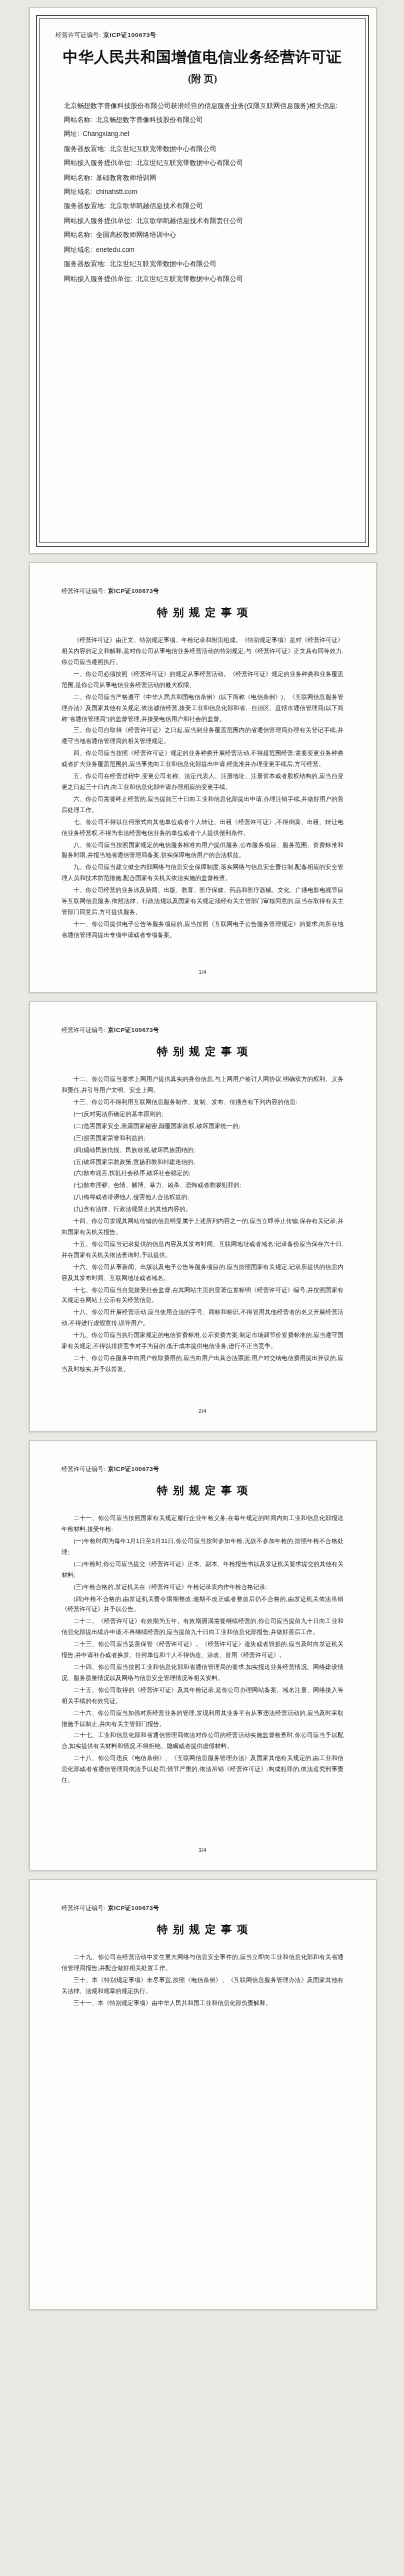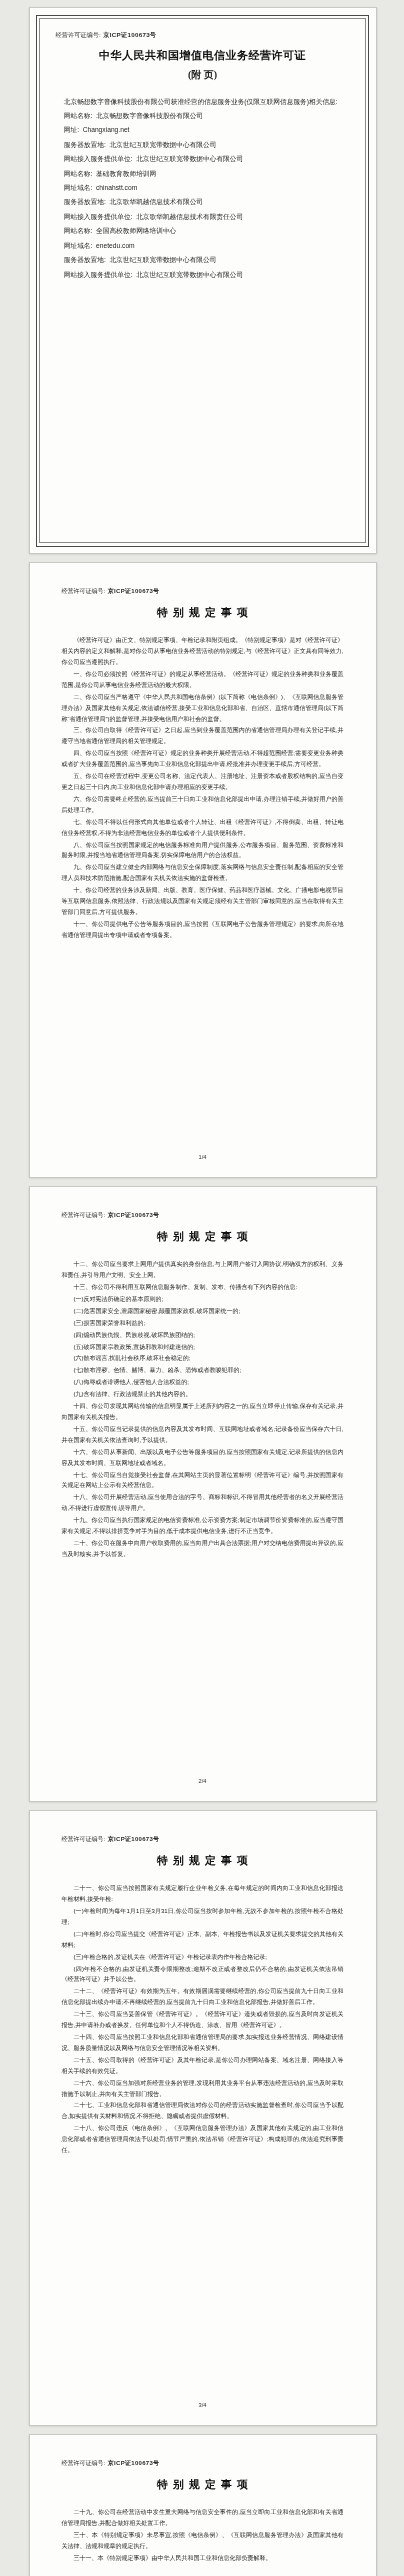--- a/index.html
+++ b/index.html
@@ -29,42 +29,42 @@
     position:absolute; inset:2.1px;
     border:0.5px solid #8a8a86;
   }
   .cert-content { position:absolute; inset:15.5px 23px; }
   .cert-header { margin:7.2px 0 0 3.1px; font-size:6.2px; color:#2a2a28; }
   .num { font-weight:bold; margin-left:2.6px; letter-spacing:0.3px; }
   .cert-title {
     text-align:center;
     font-family:Liberation Serif, serif;
     font-weight:bold;
-    font-size:11px;
+    font-size:15px;
     letter-spacing:0.5px;
     margin-top:8.2px;
     color:#111;
   }
   .cert-subtitle {
     text-align:center;
     font-family:"Liberation Serif", serif;
     font-weight:bold;
     font-size:10px;
     margin-top:5.2px;
   }
   .cert-body {
     margin:12.4px 11.3px 0 11.3px;
     font-size:6.7px;
     line-height:2.15;
     text-align:justify;
   }
   .cert-body p { margin:0; }
   .entry-label { padding-right:3.6px; }
   
-  .prov { height:616px;margin-top:8px; }
+  .prov { height:431px;margin-top:8px; }
   .prov-header {
     position:absolute; top:24px; left:32px;
     font-size:6px; color:#2a2a28;
   }
   .prov-title {
     position:absolute; top:43px; left:0; right:0;
     text-align:center;
     font-family:"Liberation Serif", serif;
     font-weight:bold;
     font-size:10.8px;

